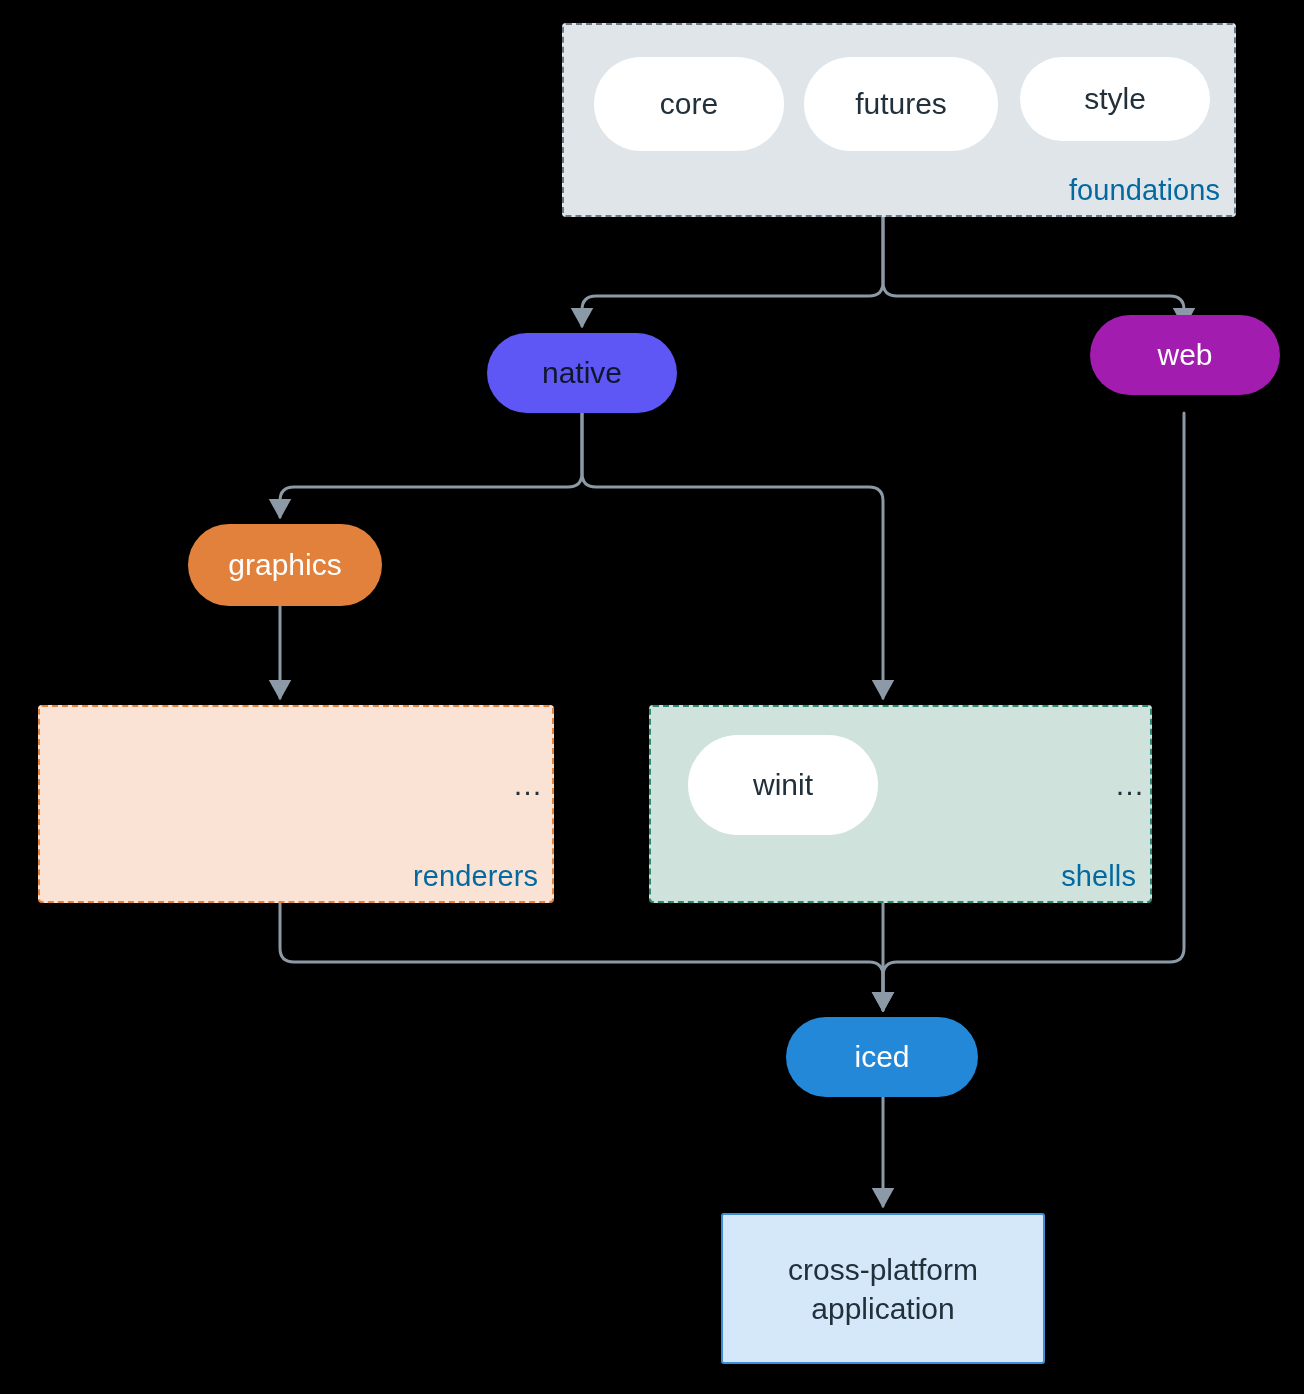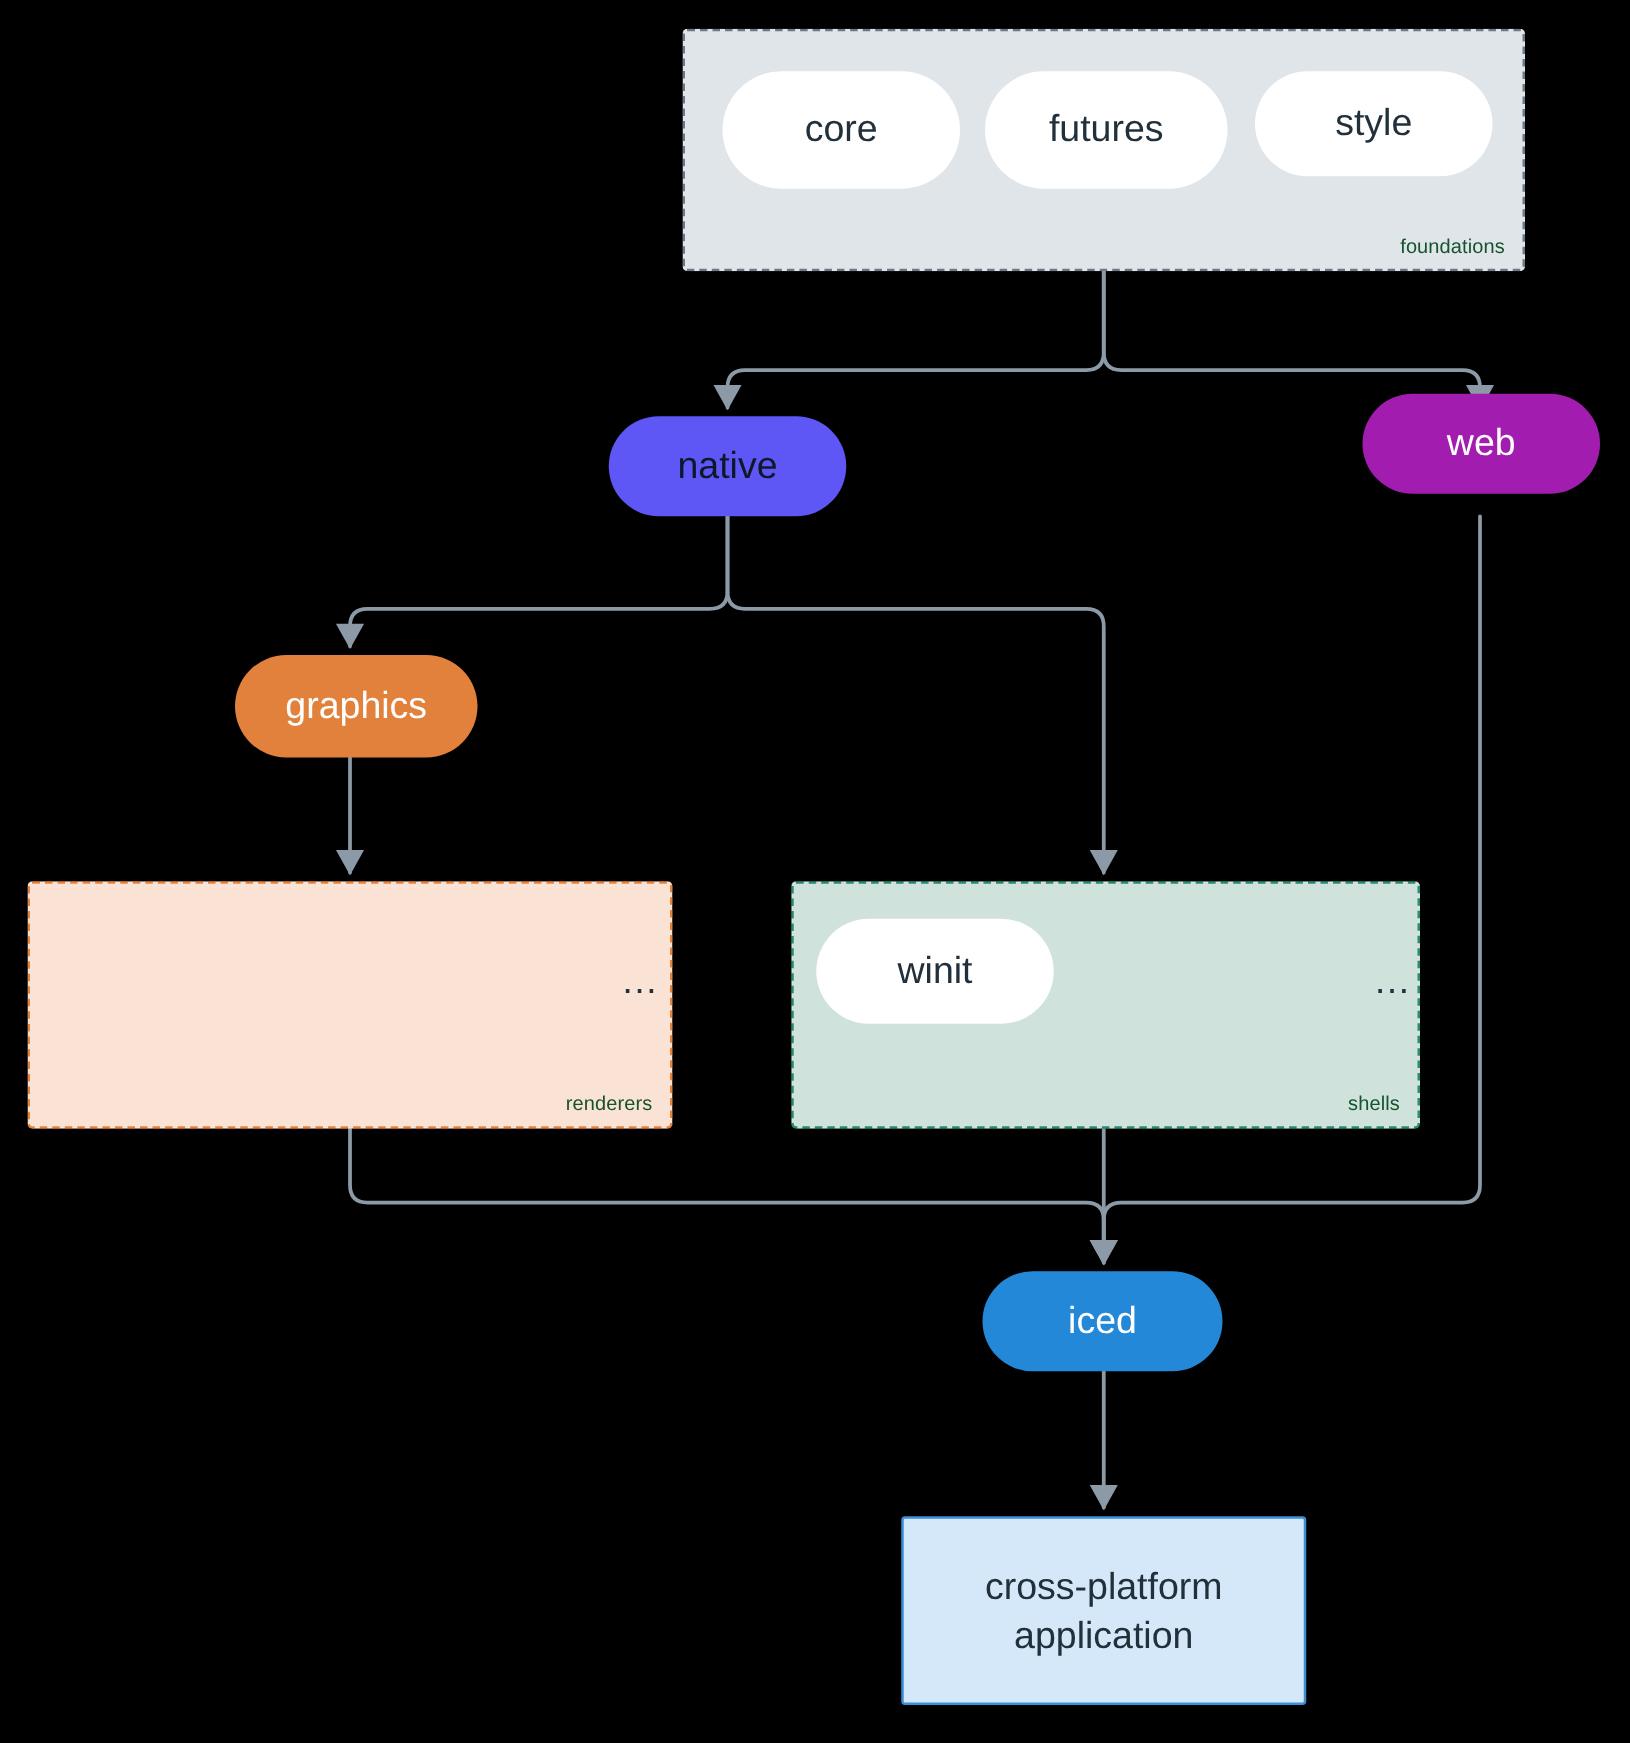--- a/index.html
+++ b/index.html
@@ -24,27 +24,28 @@
     pointer-events: none;
   }
 
   
   .cluster {
     position: absolute;
     box-sizing: border-box;
     border-style: dashed;
     border-width: 2px;
     border-radius: 4px;
+    margin-left: 16px;
   }
   .cluster-label {
     position: absolute;
     right: 14px;
     bottom: 8px;
-    font-size: 16px;
-    color: #14532d;
+    font-size: 29px;
+    color: #0369a1;
     letter-spacing: 0.1px;
     white-space: nowrap;
   }
 
   
   .pill {
     display: flex;
     align-items: center;
     justify-content: center;
     box-sizing: border-box;
@@ -131,21 +132,21 @@
         <div class="pill pill-white" style="position: absolute; left: 456px; top: 32px; width: 190px; height: 84px;">
           <span>style</span>
         </div>
         <div class="cluster-label">foundations</div>
       </div>
       <div class="cluster" style="left: 22px; top: 705px; width: 516px; height: 198px; background: rgb(250, 227, 212); border-color: rgb(232, 131, 58);">
         <div class="ellipsis" style="position: absolute; left: 462px; top: 28px; width: 52px; height: 100px;">…</div>
         <div class="cluster-label">renderers</div>
       </div>
       <div class="cluster" style="left: 633px; top: 705px; width: 503px; height: 198px; background: rgb(207, 227, 220); border-color: rgb(42, 138, 116);">
-        <div class="pill pill-white" style="position: absolute; left: 18px; top: 28px; width: 190px; height: 84px;">
+        <div class="pill pill-white" style="position: absolute; left: 37px; top: 28px; width: 190px; height: 100px;">
           <span>winit</span>
         </div>
         <div class="ellipsis" style="position: absolute; left: 455px; top: 28px; width: 48px; height: 100px;">…</div>
         <div class="cluster-label">shells</div>
       </div>
     </div>
 
   <div id="node-layer">
       <div class="node" style="left: 487px; top: 333px; width: 190px; height: 80px; background: rgb(94, 86, 245); color: #0f172a;">
         <span>native</span>

